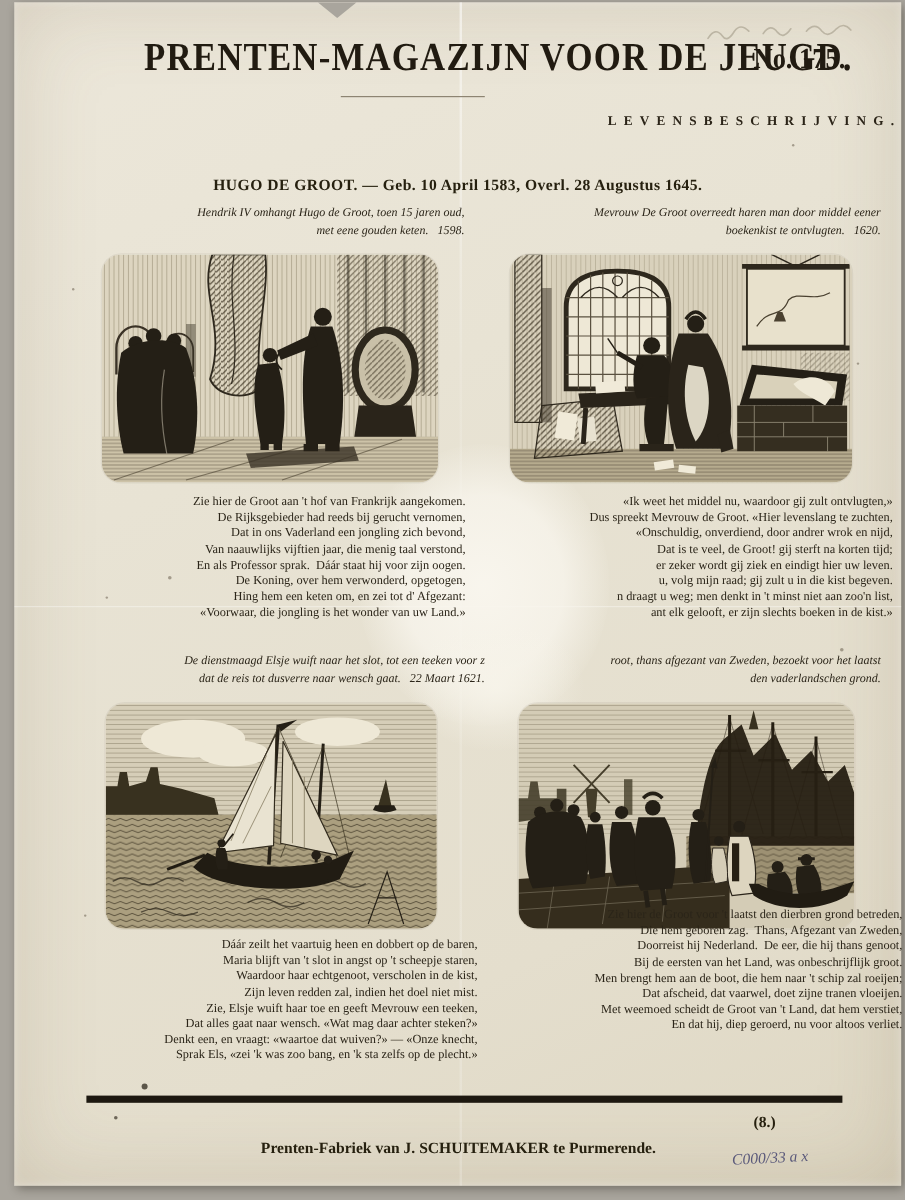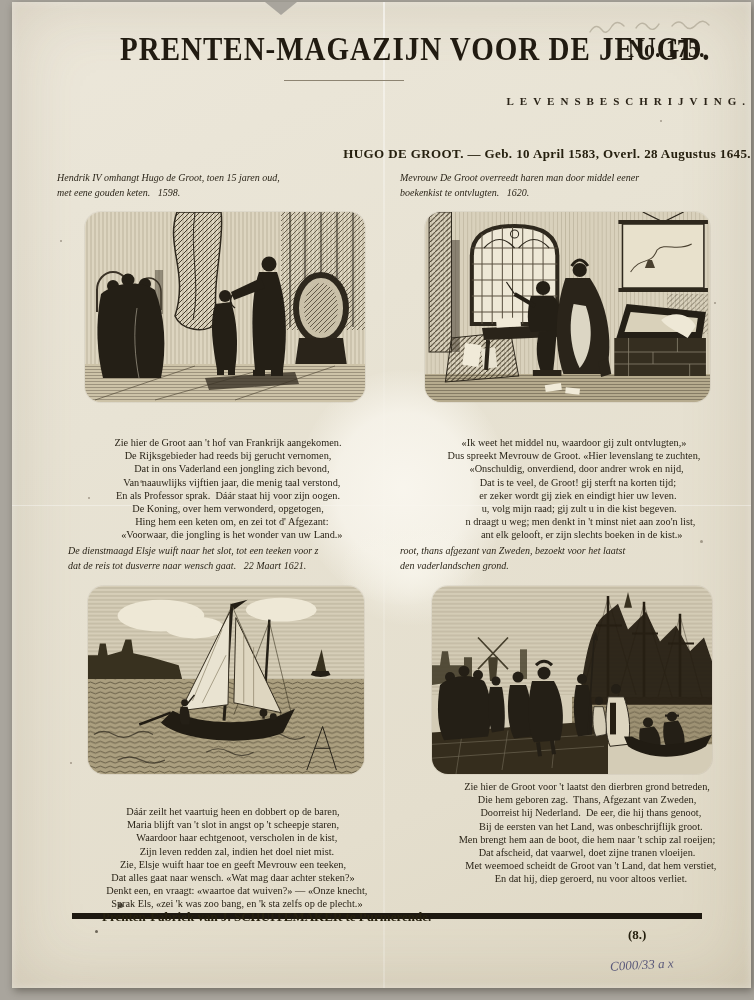--- a/index.html
+++ b/index.html
@@ -25,34 +25,34 @@
   .speck{border-radius:50%;background:#6b6150;opacity:.55;}
 
   .title{
     left:108px;top:28px;width:510px;text-align:center;
     font-weight:bold;font-size:29px;letter-spacing:1px;color:#211b11;
     transform:scaleY(1.14);transform-origin:top center;white-space:nowrap;
   }
   .issue-no{left:616px;top:33px;font-weight:bold;font-size:22px;color:#211b11;transform:scaleY(1.1);transform-origin:top left;}
   .divider{left:272px;top:78px;width:120px;height:0;border-top:1px solid #8d8472;}
   .subtitle{left:0;top:93px;width:739px;text-align:right;font-weight:bold;font-size:11px;letter-spacing:6px;color:#2b2418;}
-  .heading{left:0;top:144px;width:739px;text-align:right;font-weight:bold;font-size:13px;letter-spacing:.4px;color:#26200f;}
+  .heading{left:0;top:144px;width:739px;text-align:center;font-weight:bold;font-size:13px;letter-spacing:.4px;color:#26200f;}
 
   .caption{
-    font-style:italic;font-size:10px;line-height:15px;text-align:left;
+    font-style:italic;font-size:10px;line-height:15px;text-align:right;
     white-space:pre;color:#2b2519;
   }
   .verse{
-    font-size:10.3px;line-height:13.2px;white-space:pre;color:#2b2519;text-align:center;margin-top:24px;
+    font-size:10.3px;line-height:13.2px;white-space:pre;color:#2b2519;text-align:right;
   }
   .engraving{overflow:hidden;border-radius:16px;box-shadow:0 0 0 1px rgba(90,80,60,.08);}
   .engraving svg{display:block;width:100%;height:100%;}
 
   .footer-bar{left:60px;top:911px;width:630px;height:6px;background:#1d1810;}
-  .footer-pub{left:90px;top:907px;width:560px;text-align:left;font-weight:bold;font-size:13px;color:#26200f;}
+  .footer-pub{left:90px;top:947px;width:560px;text-align:center;font-weight:bold;font-size:13px;color:#26200f;}
   .footer-num{left:616px;top:925px;font-size:13px;font-weight:bold;color:#26200f;}
   .ink-note{left:598px;top:955px;font-style:italic;font-size:13px;color:#45456f;transform:rotate(-3deg);opacity:.85;}
   .pencil{left:572px;top:10px;opacity:.8;}
 </style>
 </head>
 <body>
 
 <div class="paper">
 
   <div class="abs notch"></div>

